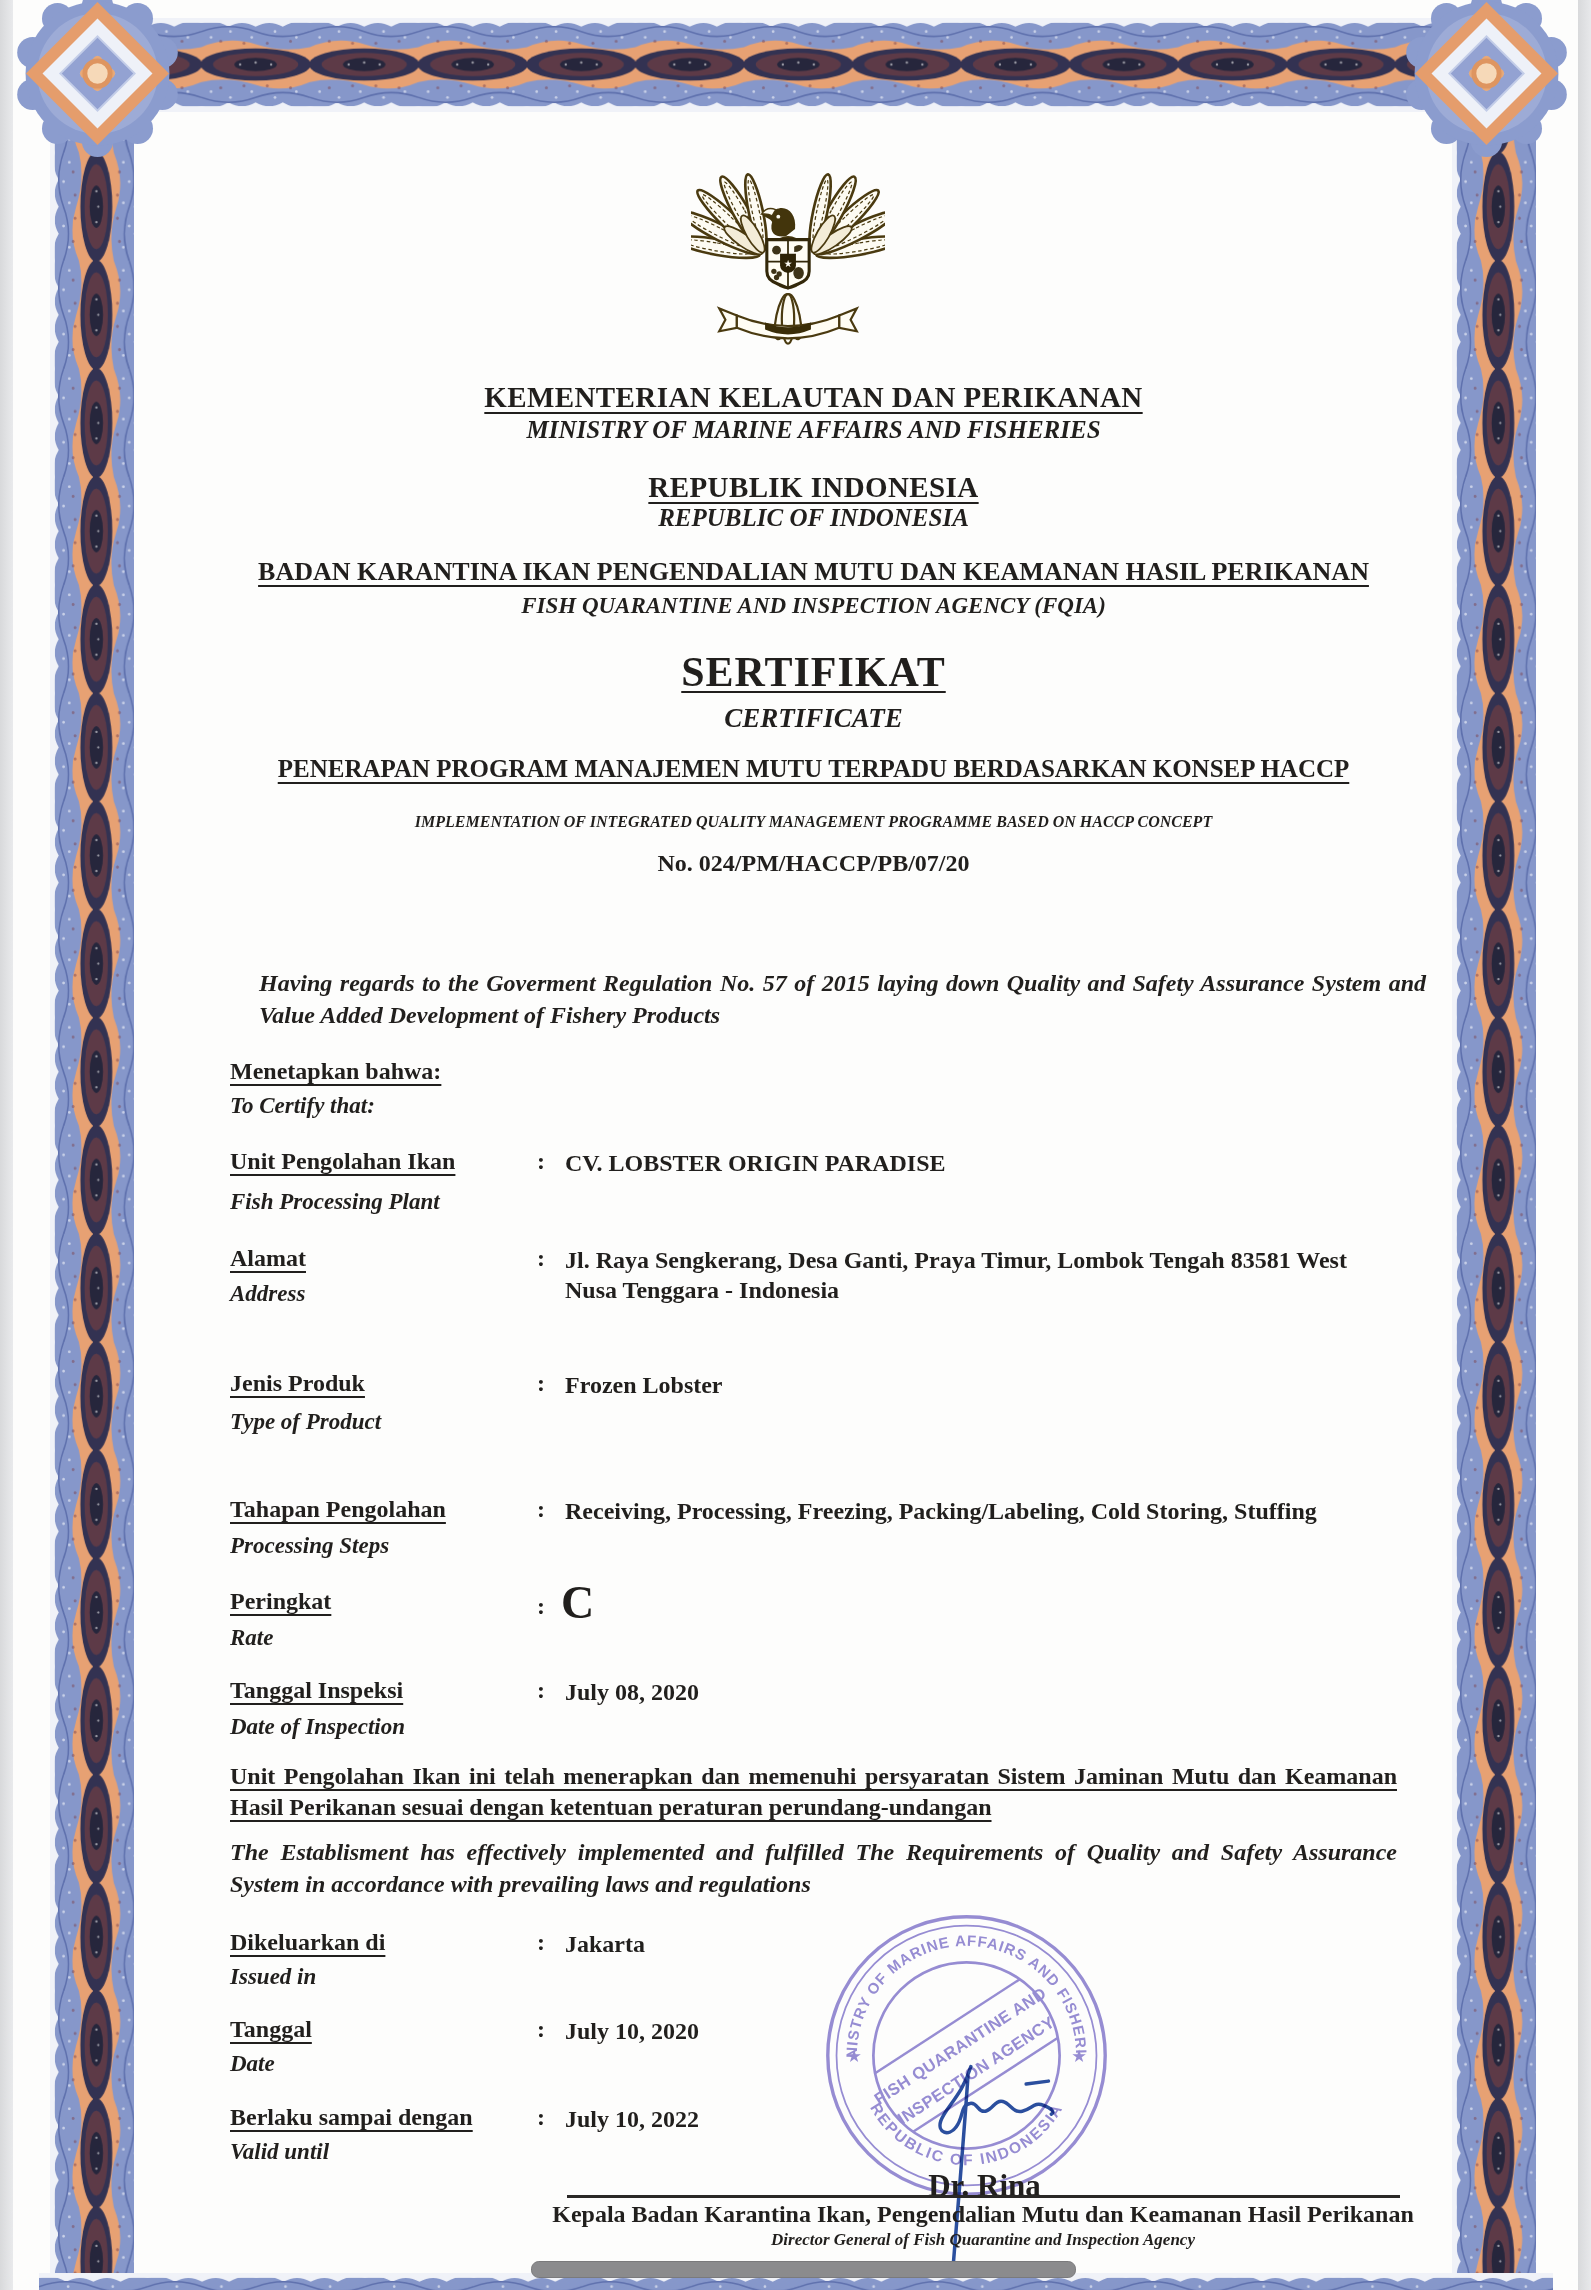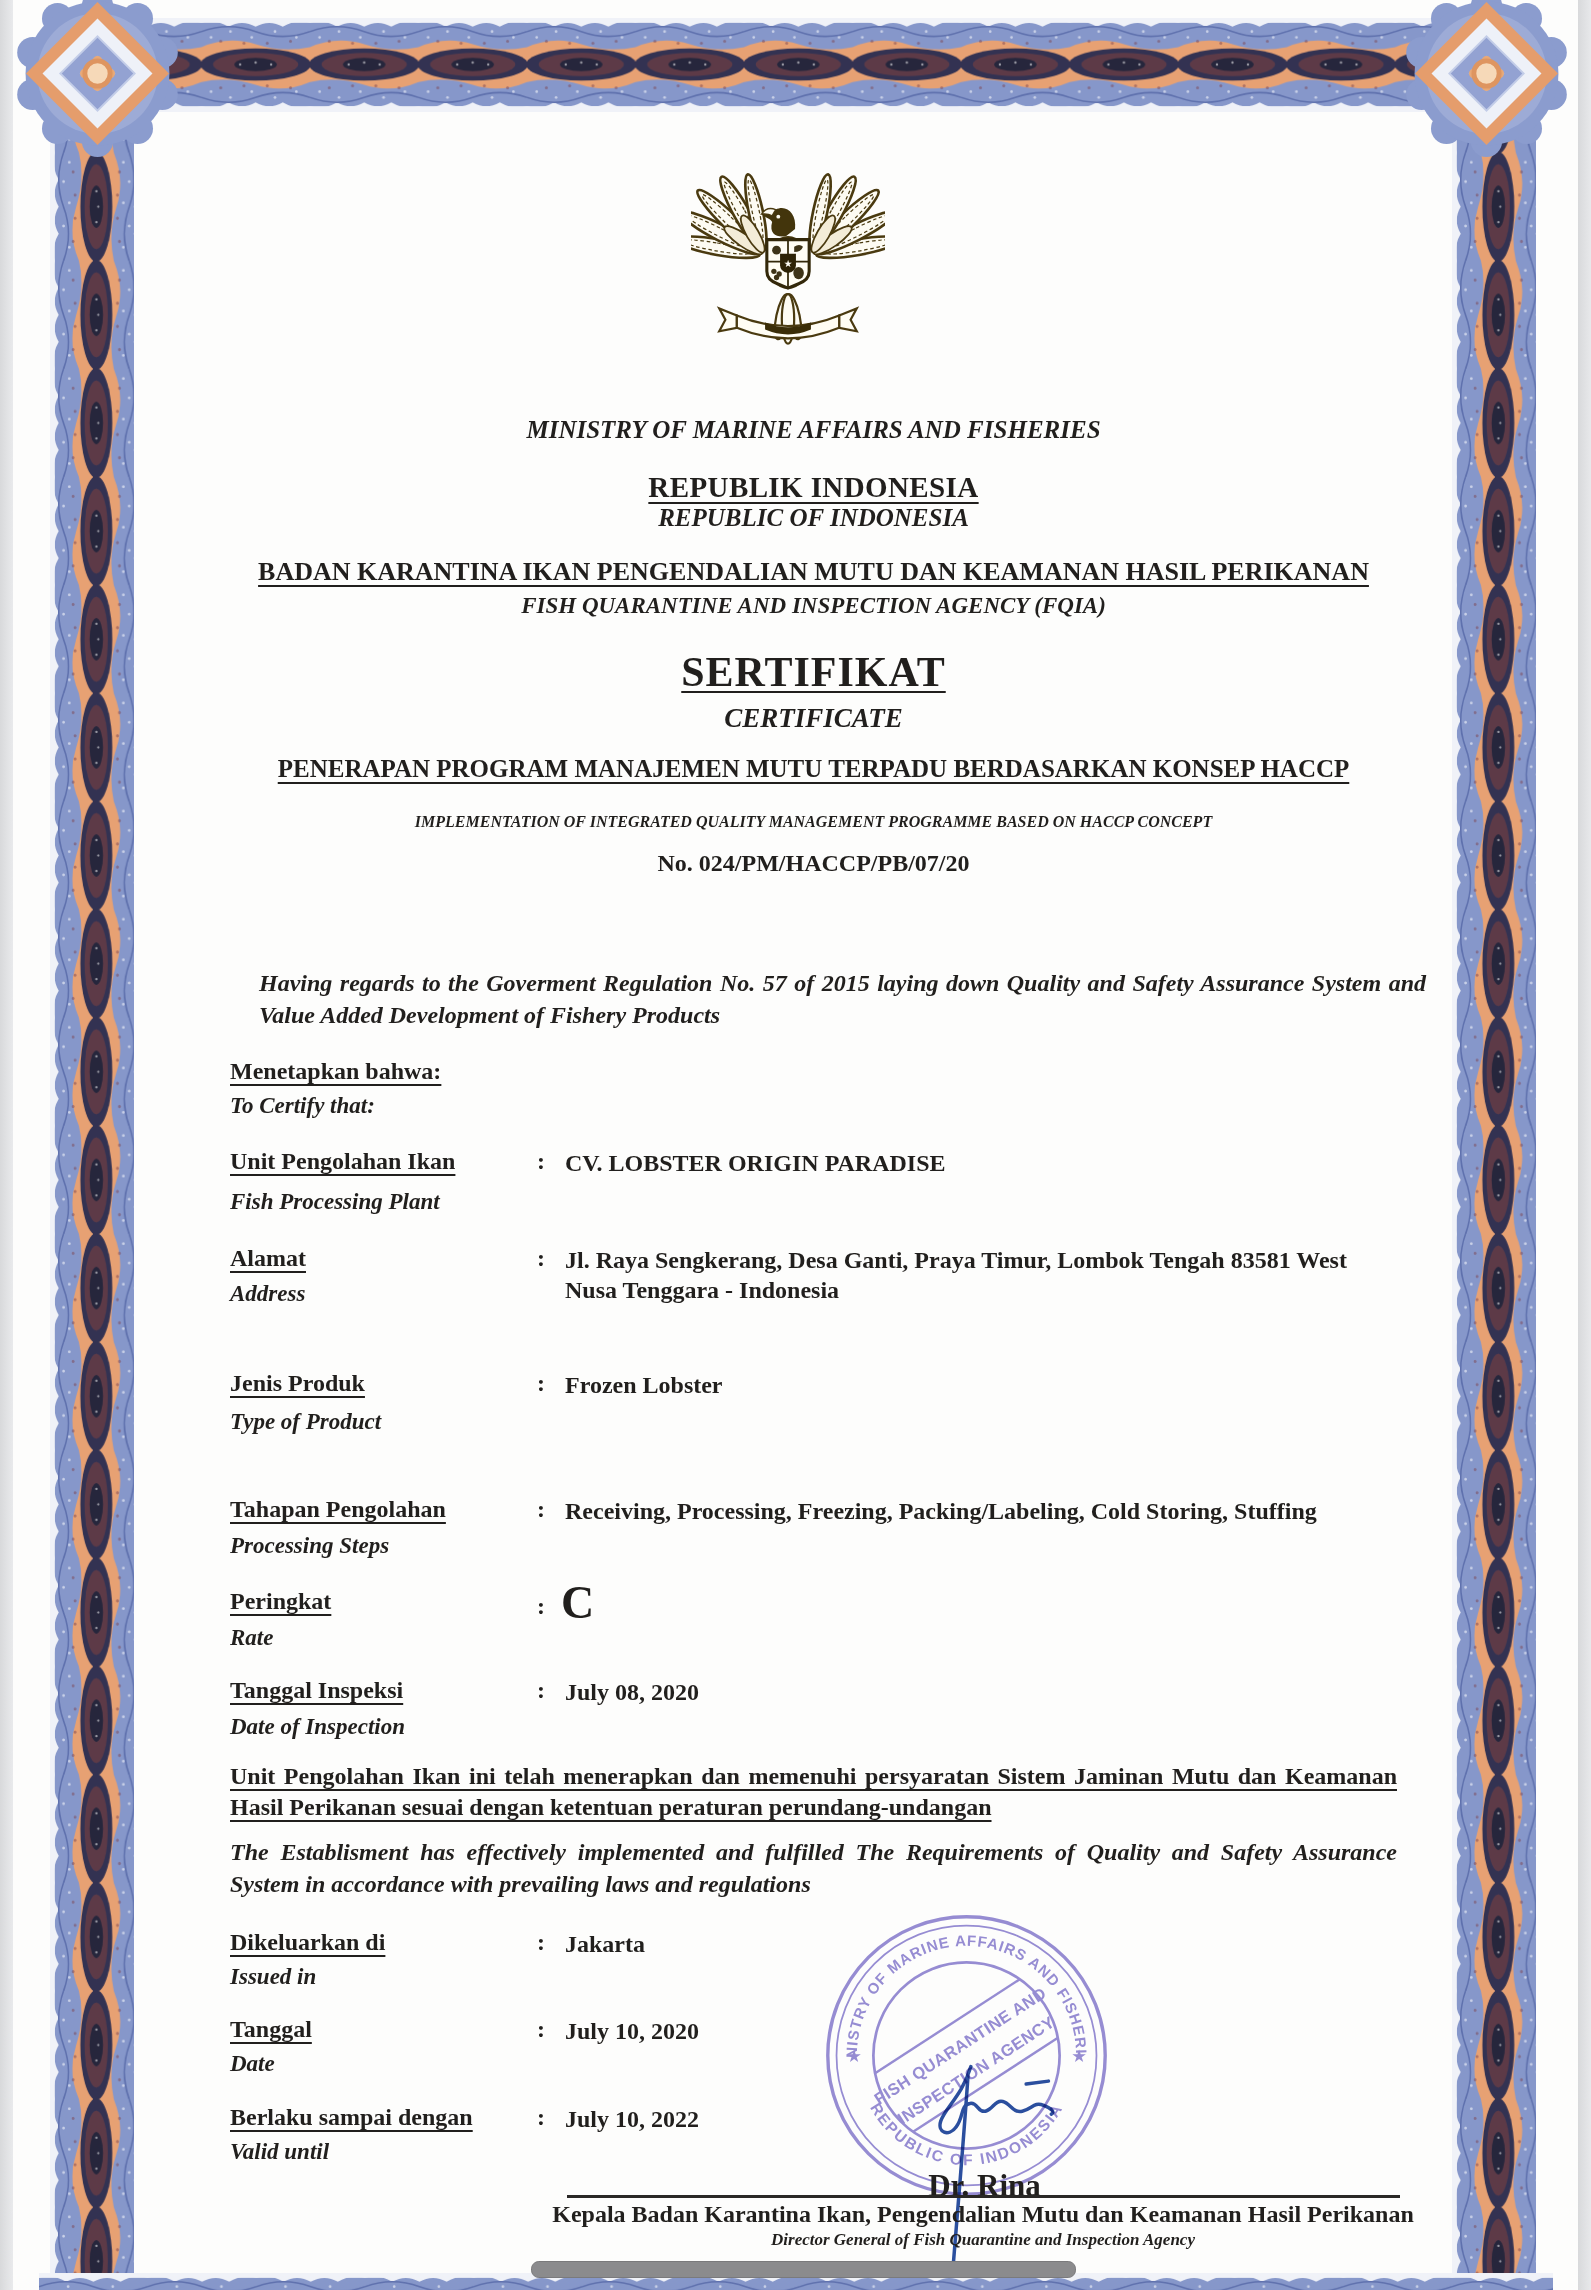--- a/index.html
+++ b/index.html
@@ -238,20 +238,21 @@
     </g>
     <path d="M101,108 L119,108 L119,121 Q119,128 110,130 Q101,128 101,121 Z" fill="#2e2306"></path>
     <text x="110" y="123" text-anchor="middle" font-size="11" fill="#fffdf4">★</text>
 
     <path d="M52,178 L32,170 L39,183 L32,196 L52,192 Z" fill="#fffdf4" stroke="#4a3a10" stroke-width="2.5"></path>
     <path d="M168,178 L188,170 L181,183 L188,196 L168,192 Z" fill="#fffdf4" stroke="#4a3a10" stroke-width="2.5"></path>
     <path d="M52,178 Q110,202 168,178 L168,192 Q110,216 52,192 Z" fill="#fffdf4" stroke="#4a3a10" stroke-width="2.5"></path>
     <path d="M84,186 Q110,197 136,186 L136,194 Q110,205 84,194 Z" fill="#3a2d08"></path>
   </svg>
 
+  <div class="abs ctr hdr-id u" style="top:381px;">KEMENTERIAN KELAUTAN DAN PERIKANAN</div>
   <div class="abs ctr hdr-en" style="top:416px;">MINISTRY OF MARINE AFFAIRS AND FISHERIES</div>
   <div class="abs ctr hdr-id u" style="top:471px;">REPUBLIK INDONESIA</div>
   <div class="abs ctr hdr-en" style="top:504px;">REPUBLIC OF INDONESIA</div>
   <div class="abs ctr u" style="top:557px;font-size:26px;font-weight:bold;">BADAN KARANTINA IKAN PENGENDALIAN MUTU DAN KEAMANAN HASIL PERIKANAN</div>
   <div class="abs ctr" style="top:593px;font-size:23px;font-weight:bold;font-style:italic;">FISH QUARANTINE AND INSPECTION AGENCY (FQIA)</div>
 
   <div class="abs ctr u" style="top:648px;font-size:42px;font-weight:bold;letter-spacing:1px;">SERTIFIKAT</div>
   <div class="abs ctr" style="top:703px;font-size:27px;font-weight:bold;font-style:italic;">CERTIFICATE</div>
   <div class="abs ctr u" style="top:755px;font-size:25px;font-weight:bold;">PENERAPAN PROGRAM MANAJEMEN MUTU TERPADU BERDASARKAN KONSEP HACCP</div>
   <div class="abs ctr" style="top:813px;font-size:16px;font-weight:bold;font-style:italic;">IMPLEMENTATION OF INTEGRATED QUALITY MANAGEMENT PROGRAMME BASED ON HACCP CONCEPT</div>

